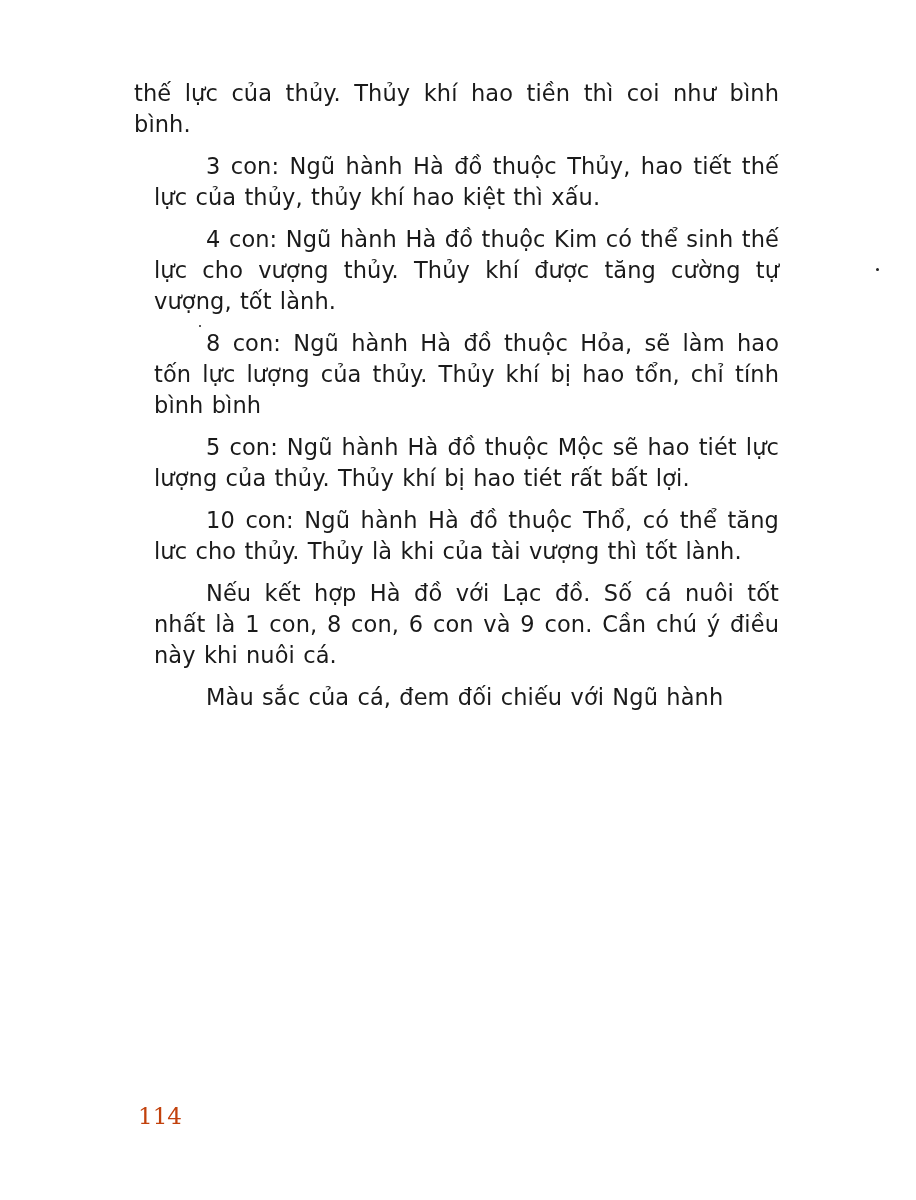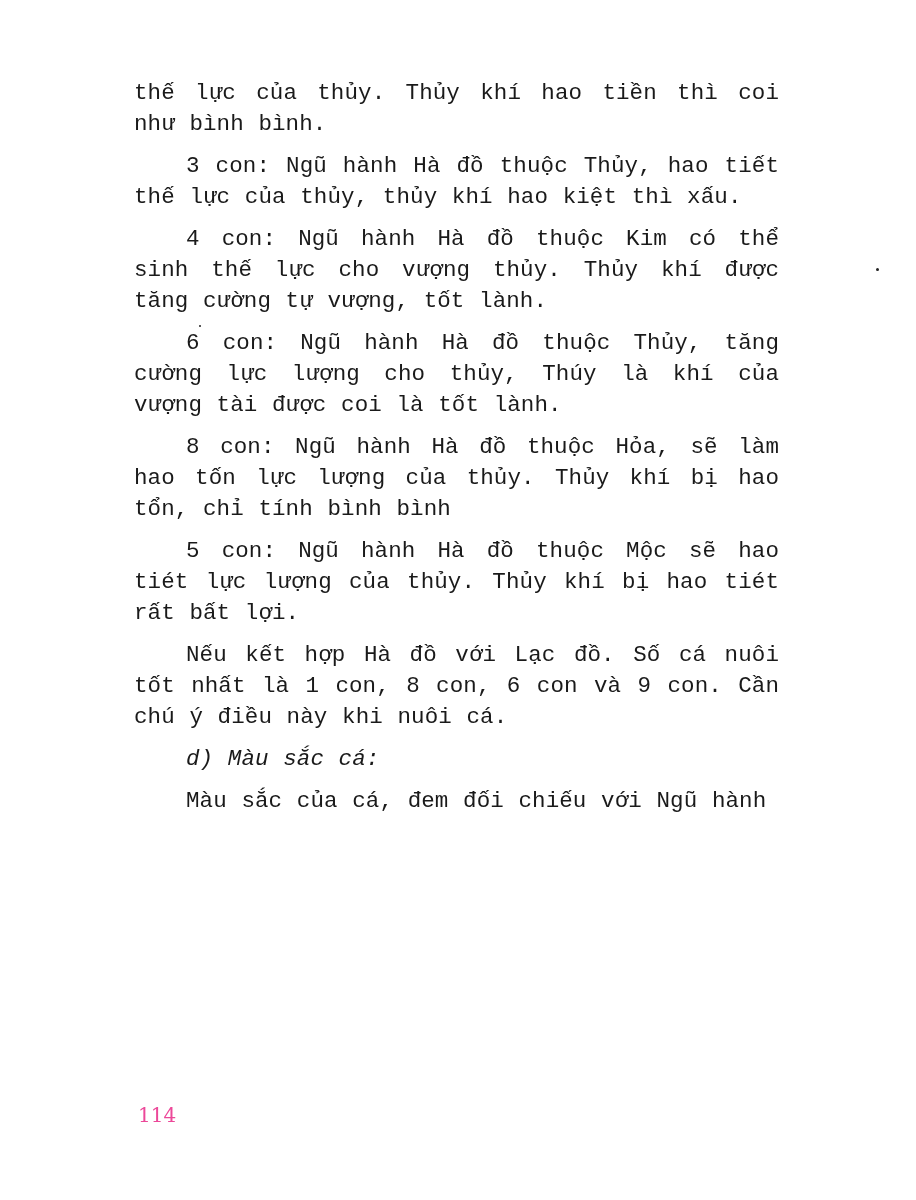--- a/index.html
+++ b/index.html
@@ -21,55 +21,54 @@
       top: 78px;
       width: 645px;
     }
     .para {
       font-size: 22.5px;
       line-height: 31px;
       margin: 0 0 11px 0;
       text-align: justify;
       letter-spacing: 0.1px;
       word-spacing: 1px;
-      font-family: Liberation Mono, monospace;
     }
     .para.indent {
       text-indent: 52px;
+      margin-left: 20px;
     }
     .heading {
       font-style: italic;
     }
     .page-number {
       position: absolute;
       left: 138px;
       top: 1103px;
       font-family: "DejaVu Serif", serif;
-      font-size: 20px;
-      color: #ec4899;
+      font-size: 23px;
+      color: #c2410c;
     }
     .speck {
       position: absolute;
       width: 3px;
       height: 3px;
       border-radius: 50%;
       background: #222;
     }
   </style>
 </head>
 <body>
 
 <div class="page">
   <p class="para">thế lực của thủy. Thủy khí hao tiền thì coi như bình bình.</p>
   <p class="para indent">3 con: Ngũ hành Hà đồ thuộc Thủy, hao tiết thế lực của thủy, thủy khí hao kiệt thì xấu.</p>
   <p class="para indent">4 con: Ngũ hành Hà đồ thuộc Kim có thể sinh thế lực cho vượng thủy. Thủy khí được tăng cường tự vượng, tốt lành.</p>
-  <p class="para indent">6 con: Ngũ hành Hà đồ thuộc Thủy, tăng cường lực lượng cho thủy, Thúy là khí của vượng tài được coi là tốt lành.</p>
   <p class="para indent">8 con: Ngũ hành Hà đồ thuộc Hỏa, sẽ làm hao tốn lực lượng của thủy. Thủy khí bị hao tổn, chỉ tính bình bình</p>
   <p class="para indent">5 con: Ngũ hành Hà đồ thuộc Mộc sẽ hao tiét lực lượng của thủy. Thủy khí bị hao tiét rất bất lợi.</p>
+  <p class="para indent">10 con: Ngũ hành Hà đồ thuộc Thổ, có thể tăng lưc cho thủy. Thủy là khi của tài vượng thì tốt lành.</p>
   <p class="para indent">Nếu kết hợp Hà đồ với Lạc đồ. Số cá nuôi tốt nhất là 1 con, 8 con, 6 con và 9 con. Cần chú ý điều này khi nuôi cá.</p>
-  <p class="para indent heading">d) Màu sắc cá:</p>
   <p class="para indent">Màu sắc của cá, đem đối chiếu với Ngũ hành</p>
 </div>
 
 <div class="page-number">114</div>
 
 <span class="speck" style="left:876px; top:268px;"></span>
 <span class="speck" style="left:199px; top:325px; width:2px; height:2px;"></span>
 
 </body></html>

